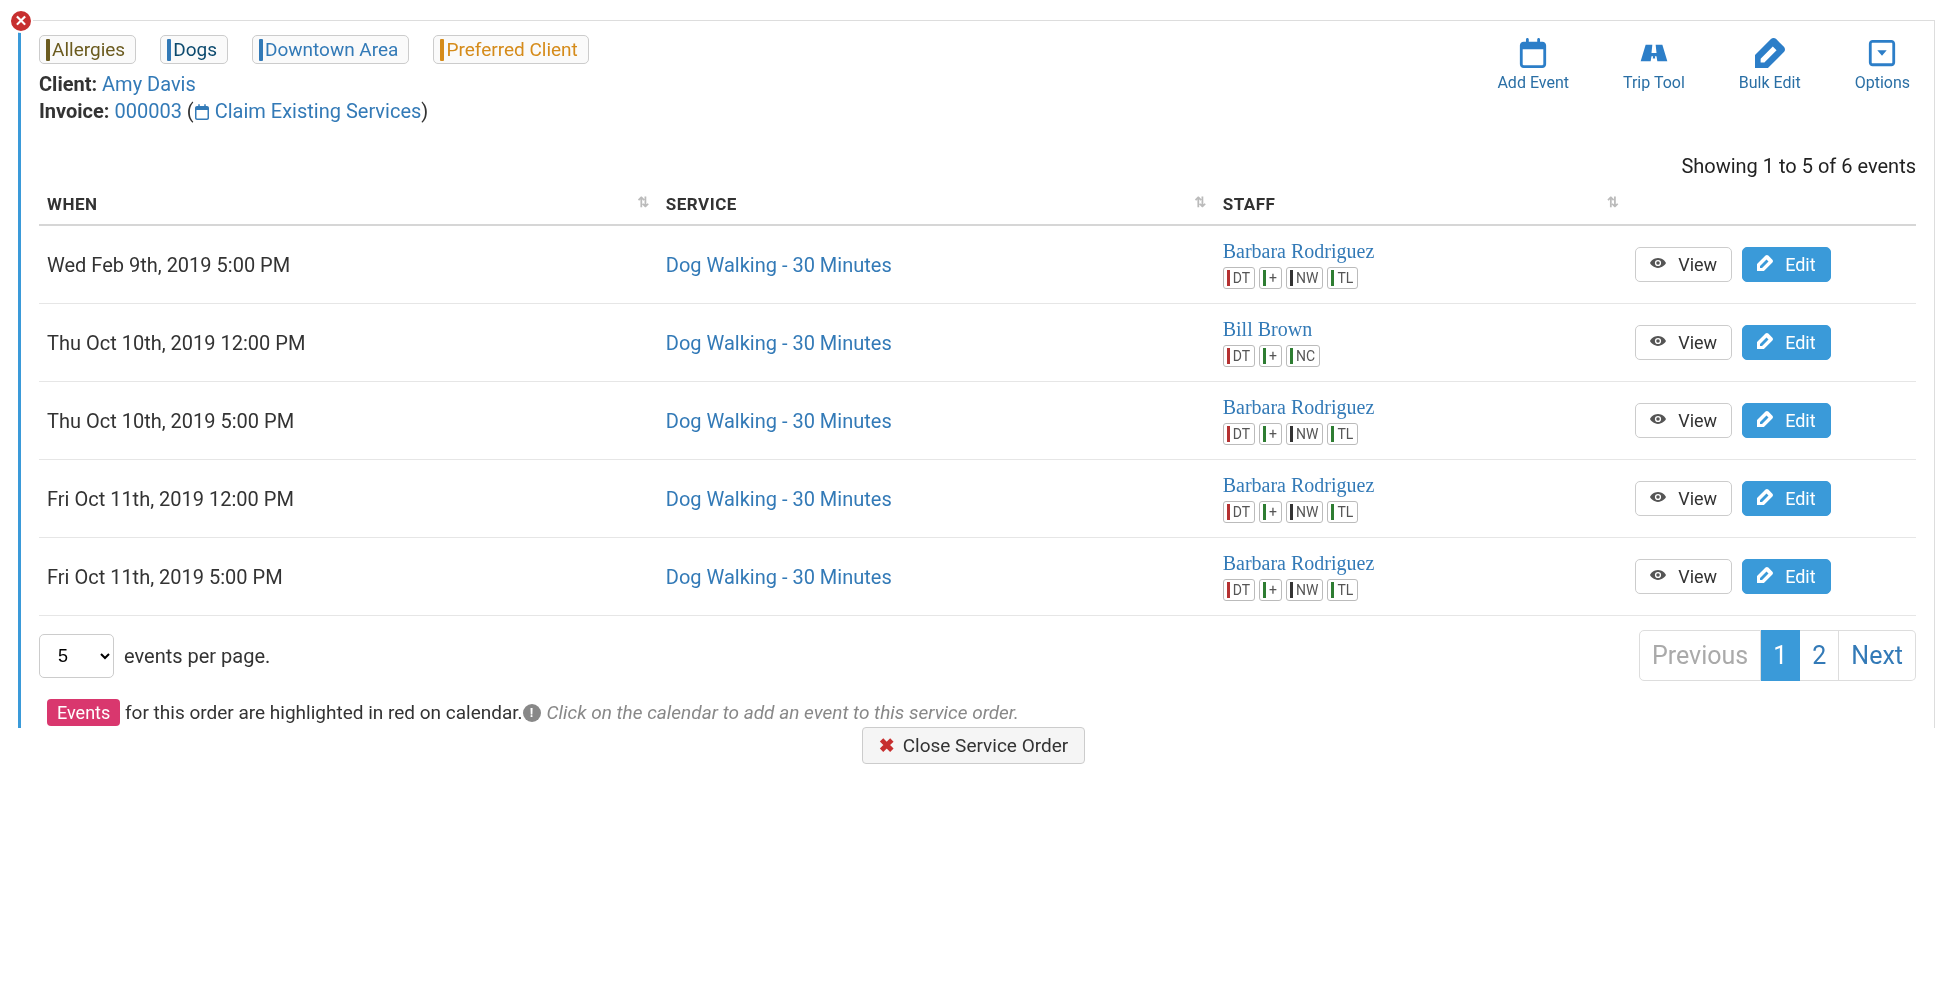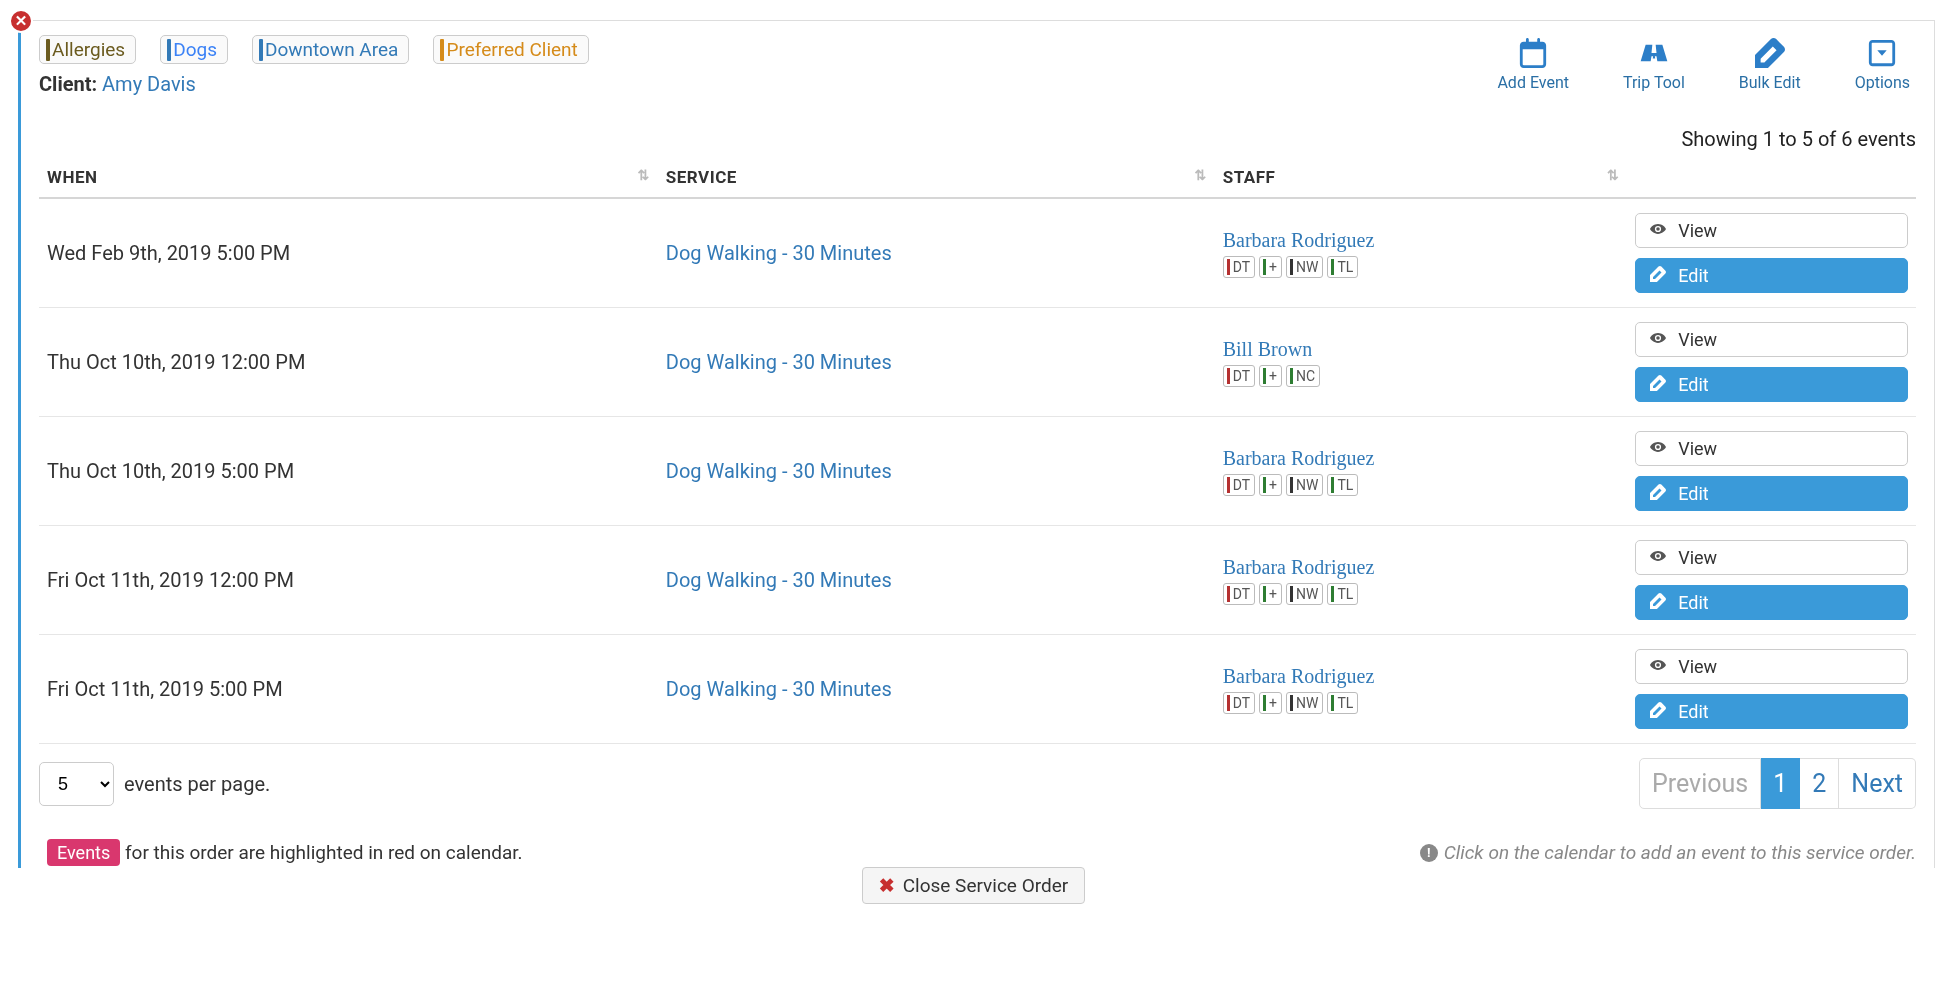--- a/index.html
+++ b/index.html
@@ -100,21 +100,21 @@
     border-radius: 3px;
     font-size: 14px;
     padding: 2px 4px 2px 3px;
     background: #fff;
     display: flex;
     align-items: center;
     gap: 3px;
     color: #555;
   }
   .terr .bar { width: 3px; height: 16px; display:inline-block; }
-  .row-actions { display: flex; gap: 10px; white-space: nowrap; flex-direction: column; }
+  .row-actions { display: flex; gap: 10px; white-space: nowrap; }
   .btn {
     border: 1px solid #ccc;
     border-radius: 5px;
     padding: 6px 14px;
     font-size: 18px;
     cursor: pointer;
     display: inline-flex;
     align-items: center;
     gap: 10px;
     background: #fff;
@@ -151,23 +151,23 @@
     cursor: pointer;
     background: #fff;
   }
   .pagination .pg.disabled { color: #aaa; cursor: default; }
   .pagination .pg.active { background: #3a9ad9; color: #fff; border-color:#3a9ad9; }
   .pagination .pg:first-child { border-radius: 5px 0 0 5px; }
   .pagination .pg:last-child { border-radius: 0 5px 5px 0; }
   .pagination .pg + .pg { border-left: none; }
   .footer-row {
     display: flex;
-    justify-content: space-between;
-    align-items: center;
-    margin-top: 32px;
+    justify-content: flex-start;
+    align-items: center;
+    margin-top: 20px;
     padding-bottom: 4px;
     font-size: 19px;
     padding-left: 8px;
   }
   .ev-badge {
     background: #d9376e;
     color: #fff;
     border-radius: 4px;
     padding: 3px 10px;
     font-size: 18px;
@@ -202,35 +202,43 @@
 
   <div class="top-row">
     <div>
       <div class="tags" id="tags">
           <div class="tag">
             <span class="bar" style="background:#6b5b1f"></span>
             <span style="color:#6b5b1f">Allergies</span>
           </div>
           <div class="tag">
             <span class="bar" style="background:#337ab7"></span>
-            <span style="color:#3b82f6">Dogs</span>
+            <span style="color:#0c4a6e">Dogs</span>
           </div>
           <div class="tag">
             <span class="bar" style="background:#337ab7"></span>
             <span style="color:#337ab7">Downtown Area</span>
           </div>
           <div class="tag">
             <span class="bar" style="background:#d58b1a"></span>
             <span style="color:#d58b1a">Preferred Client</span>
           </div>
         </div>
       <div class="info-block">
         <div class="info-line">
           <b>Client:</b>
           <a class="link">Amy Davis</a>
+        </div>
+        <div class="info-line">
+          <b>Invoice:</b>
+          <a class="link">000003</a>
+          (<svg class="ico-sm" style="color:#337ab7; vertical-align:-2px;" viewBox="0 0 448 512">
+              <path d="M152 64h144V24c0-13 11-24 24-24s24 11 24 24v40h40c35 0 64 29 64 64v320c0 35-29 64-64 64H64c-35 0-64-29-64-64V128c0-35 29-64 64-64h40V24c0-13 11-24 24-24s24 11 24 24v40zM48 448c0 9 7 16 16 16h320c9 0 16-7 16-16V192H48v256z"></path>
+            </svg>
+          <a class="link">Claim Existing Services</a>)
         </div>
       </div>
     </div>
 
     <div class="actions">
       <div class="action-btn">
         <span class="icon">
           <svg class="ico" viewBox="0 0 448 512">
               <path d="M152 64h144V24c0-13 11-24 24-24s24 11 24 24v40h40c35 0 64 29 64 64v320c0 35-29 64-64 64H64c-35 0-64-29-64-64V128c0-35 29-64 64-64h40V24c0-13 11-24 24-24s24 11 24 24v40zM48 448c0 9 7 16 16 16h320c9 0 16-7 16-16V192H48v256z"></path>
             </svg>

